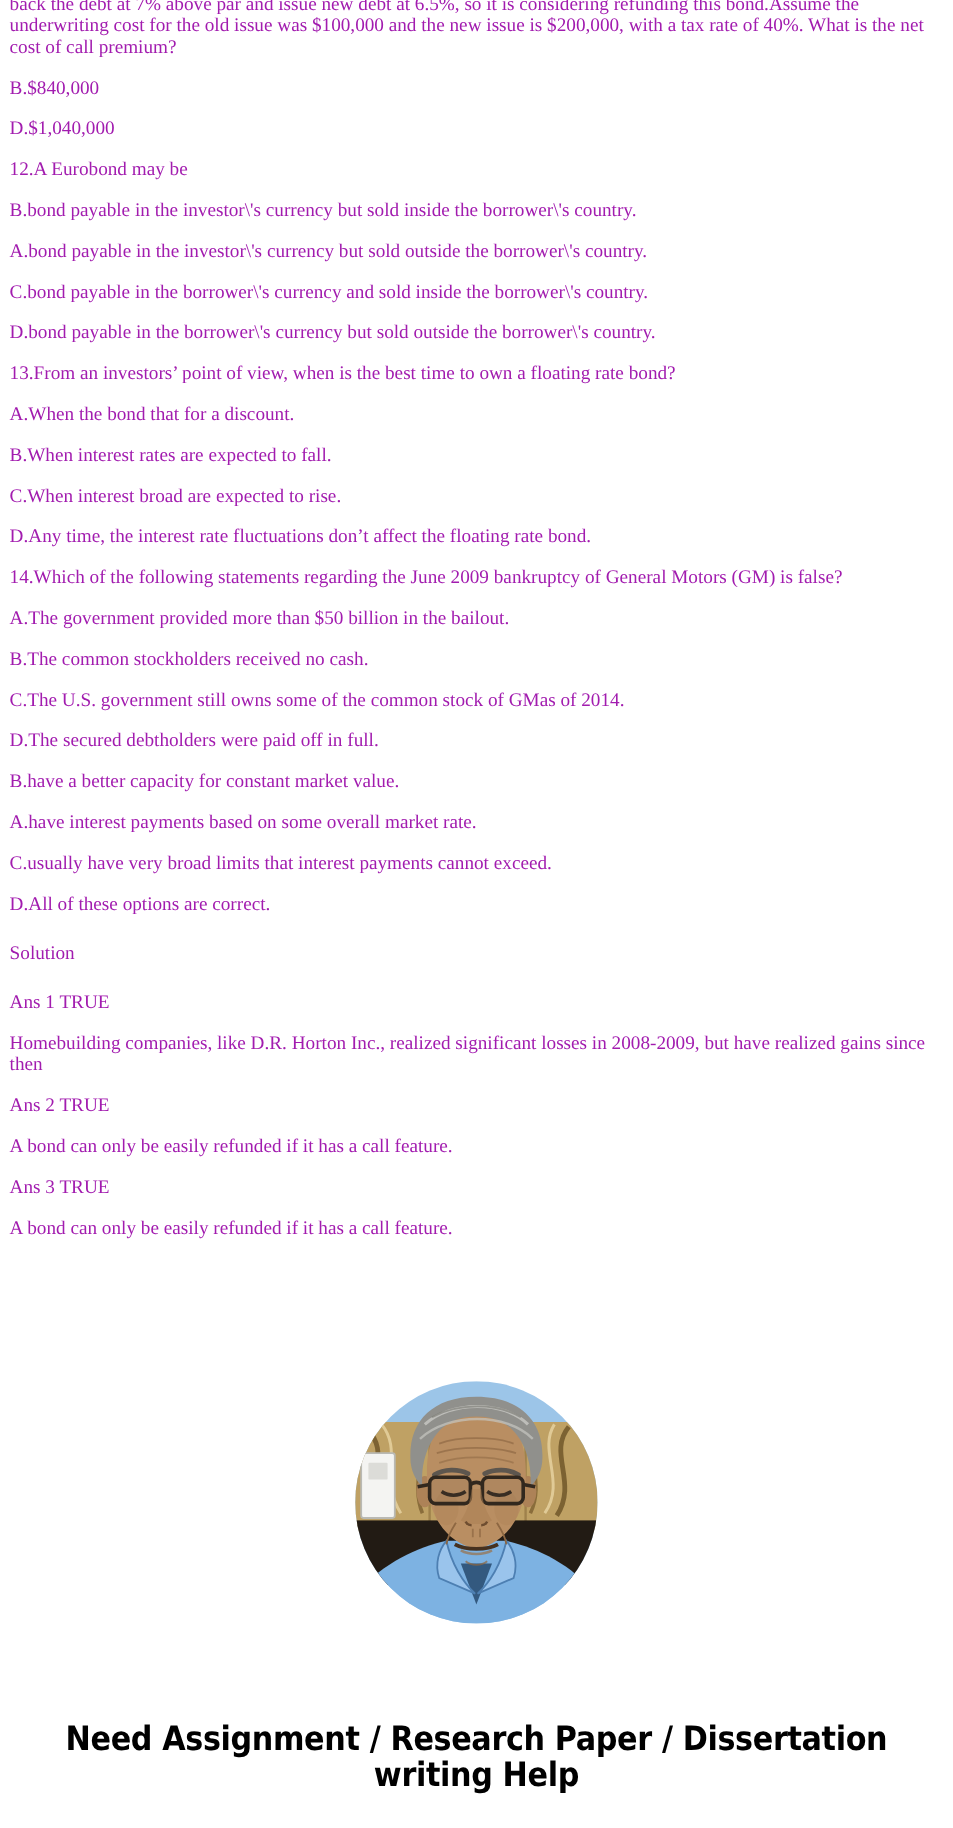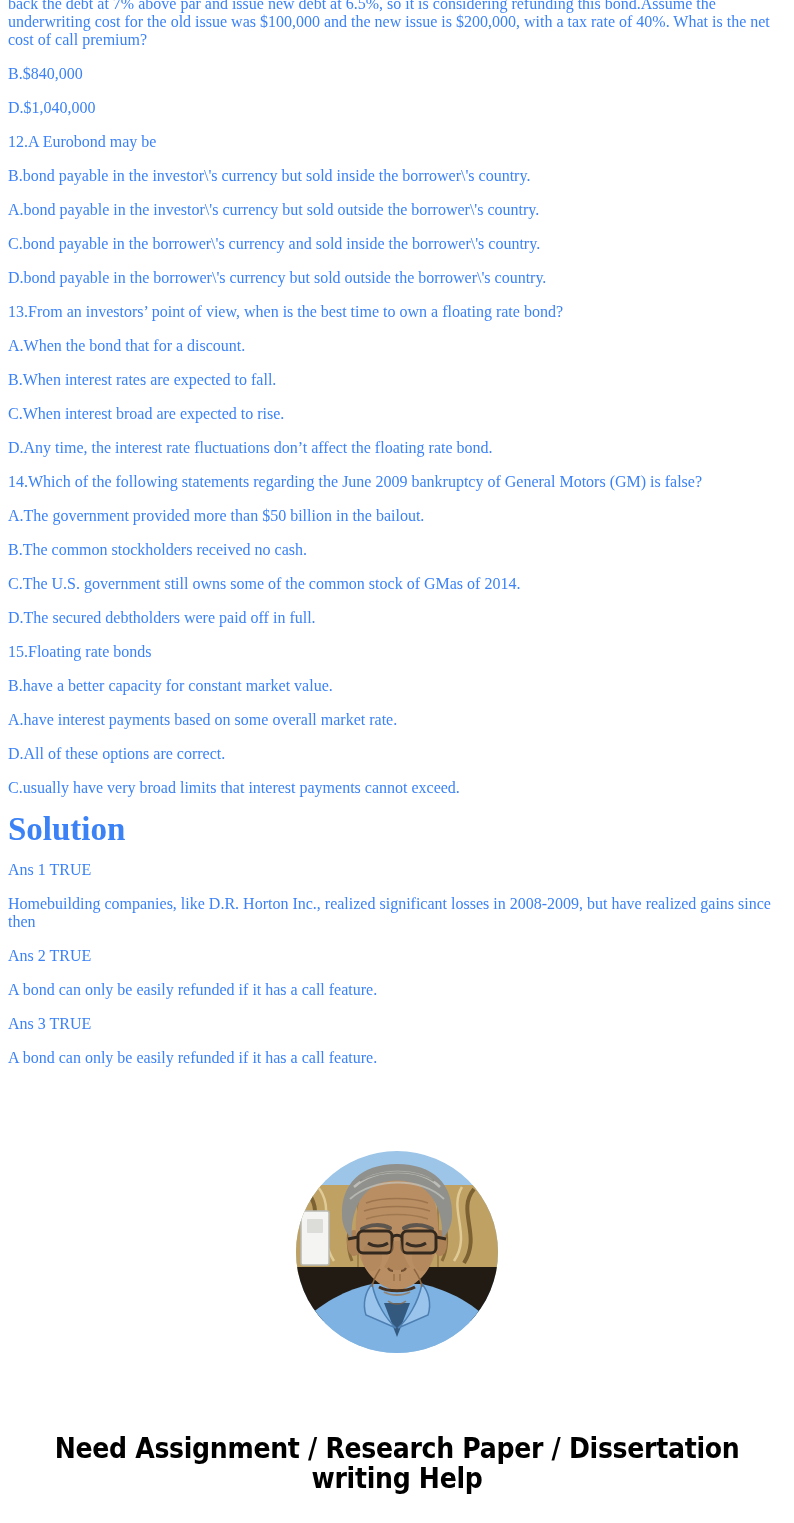--- a/index.html
+++ b/index.html
@@ -16,37 +16,37 @@
 
   
   .doc {
     height: 1125px;
     overflow: hidden;
     padding: 0 8px;
     box-sizing: border-box;
     font-family: "Liberation Serif", "DejaVu Serif", serif;
     font-size: 16px;
     line-height: 18px;
-    color: #3b82f6;
+    color: #a21caf;
   }
   .doc-inner {
     position: relative;
     top: -5px;
   }
   .doc p {
     margin: 16px 0;
     white-space: pre-line;
   }
   .doc p:first-child {
     margin-top: 0;
   }
   .doc h2 {
-    font-size: 33px;
+    font-size: 16px;
     line-height: 28px;
-    font-weight: bold;
+    font-weight: normal;
     margin: 18px 0;
   }
 
   
   .photo-wrap {
     width: 202px;
     height: 202px;
     margin: 26px auto 0 auto;
   }
   .photo-wrap svg {
@@ -91,25 +91,24 @@
       <p>13.From an investors’ point of view, when is the best time to own a floating rate bond?</p>
       <p>A.When the bond that for a discount.</p>
       <p>B.When interest rates are expected to fall.</p>
       <p>C.When interest broad are expected to rise.</p>
       <p>D.Any time, the interest rate fluctuations don’t affect the floating rate bond.</p>
       <p>14.Which of the following statements regarding the June 2009 bankruptcy of General Motors (GM) is false?</p>
       <p>A.The government provided more than $50 billion in the bailout.</p>
       <p>B.The common stockholders received no cash.</p>
       <p>C.The U.S. government still owns some of the common stock of GMas of 2014.</p>
       <p>D.The secured debtholders were paid off in full.</p>
-      <p>15.Floating rate bonds</p>
       <p>B.have a better capacity for constant market value.</p>
       <p>A.have interest payments based on some overall market rate.</p>
+      <p>C.usually have very broad limits that interest payments cannot exceed.</p>
       <p>D.All of these options are correct.</p>
-      <p>C.usually have very broad limits that interest payments cannot exceed.</p>
       <h2>Solution</h2>
       <p>Ans 1 TRUE</p>
       <p>Homebuilding companies, like D.R. Horton Inc., realized significant losses in 2008-2009, but have realized gains since
 then</p>
       <p>Ans 2 TRUE</p>
       <p>A bond can only be easily refunded if it has a call feature.</p>
       <p>Ans 3 TRUE</p>
       <p>A bond can only be easily refunded if it has a call feature.</p>
     </div>
 </div>

